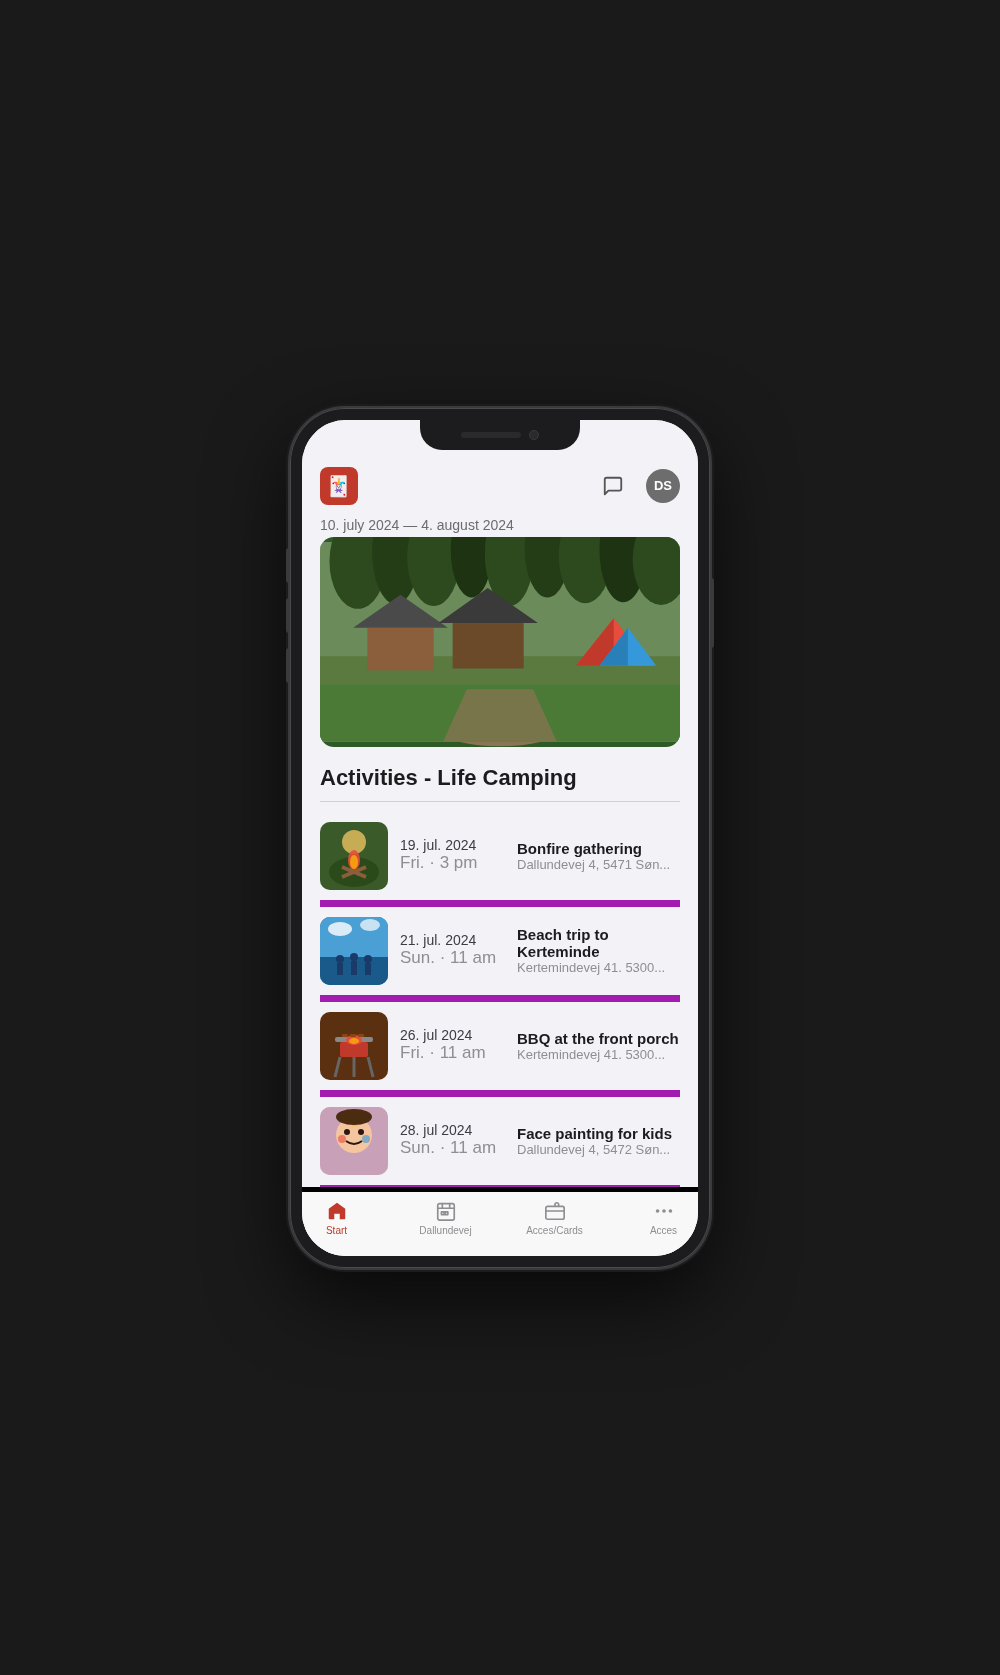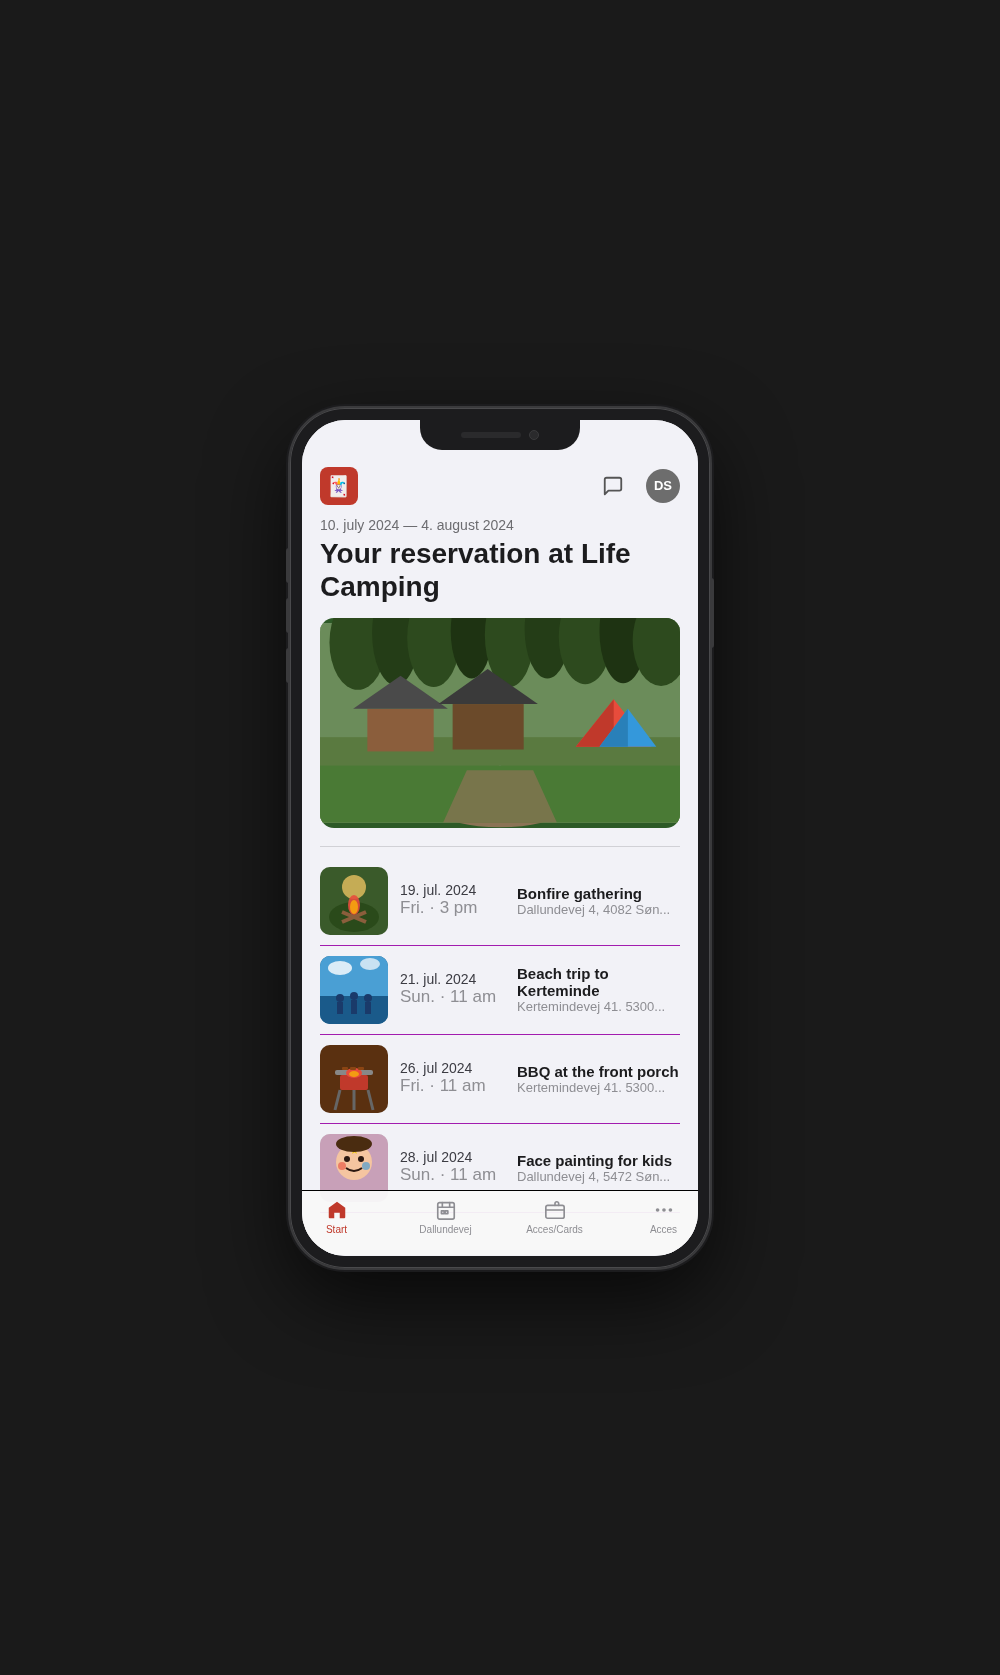--- a/index.html
+++ b/index.html
@@ -206,21 +206,21 @@
 
     .activity-list {
       list-style: none;
     }
 
     .activity-item {
       display: flex;
       align-items: center;
       gap: 12px;
       padding: 10px 0;
-      border-bottom: 1px solid #a21caf;
+      border-bottom: 7px solid #a21caf;
     }
 
     .activity-item:last-child {
       border-bottom: none;
     }
 
     .activity-thumb {
       width: 68px;
       height: 68px;
       border-radius: 10px;
@@ -269,21 +269,21 @@
 
     .activity-date-col {
       min-width: 105px;
     }
 
     
     .bottom-nav {
       position: sticky;
       bottom: 0;
       background: rgba(248,248,248,0.95);
-      border-top: 1px solid #000000;
+      border-top: 5px solid #000000;
       display: flex;
       justify-content: space-between;
       align-items: center;
       padding: 8px 0 20px;
       z-index: 50;
       gap: 40px;
     }
 
     .nav-item {
       display: flex;
@@ -332,21 +332,20 @@
             </svg>
           </div>
           <div class="avatar">
             <span>DS</span>
           </div>
         </div>
       </div>
 
       <div class="main-content">
         <div class="date-range">10. july 2024 — 4. august 2024</div>
-        <div class="reservation-title">Your reservation at Life Camping</div>
 
         <div class="camping-image">
           <svg viewBox="0 0 380 210" xmlns="http://www.w3.org/2000/svg">
 
             <rect width="380" height="210" fill="#b8c8a8"></rect>
 
             <rect x="0" y="0" width="380" height="130" fill="#6b8c5a"></rect>
 
             <ellipse cx="40" cy="20" rx="30" ry="50" fill="#2d4a1e"></ellipse>
             <ellipse cx="80" cy="10" rx="25" ry="55" fill="#243d17"></ellipse>
@@ -383,20 +382,21 @@
 
             <polygon points="295,130 325,90 355,130" fill="#3498db"></polygon>
             <polygon points="295,130 325,90 325,130" fill="#2980b9"></polygon>
 
             <rect x="0" y="150" width="380" height="60" fill="#4a7a35"></rect>
 
             <path d="M130 210 L155 155 L225 155 L250 210" fill="#8b7355" opacity="0.7"></path>
           </svg>
         </div>
 
+        <div class="activities-title">Activities - Life Camping</div>
         <div class="divider"></div>
 
         <ul class="activity-list">
 
           <li class="activity-item">
             <div class="activity-thumb">
               <svg viewBox="0 0 68 68" xmlns="http://www.w3.org/2000/svg">
                 <rect width="68" height="68" fill="#3a5a2a"></rect>
                 <circle cx="34" cy="20" r="12" fill="#e8c060" opacity="0.8"></circle>
                 <ellipse cx="34" cy="50" rx="25" ry="15" fill="#2a4a1a"></ellipse>
@@ -409,21 +409,21 @@
               </svg>
             </div>
             <div class="activity-meta">
               <div class="activity-date-col">
                 <div class="activity-date">19. jul. 2024</div>
                 <div class="activity-time">Fri. · 3 pm</div>
               </div>
             </div>
             <div class="activity-info">
               <div class="activity-name">Bonfire gathering</div>
-              <div class="activity-location">Dallundevej 4, 4082 Søn...</div>
+              <div class="activity-location">Dallundevej 4, 5471 Søn...</div>
             </div>
           </li>
 
           <li class="activity-item">
             <div class="activity-thumb">
               <svg viewBox="0 0 68 68" xmlns="http://www.w3.org/2000/svg">
                 <rect width="68" height="68" fill="#1a6a9a"></rect>
                 <rect x="0" y="38" width="68" height="30" fill="#1a5a8a"></rect>
 
                 <rect x="0" y="0" width="68" height="40" fill="#4a9fd4"></rect>

